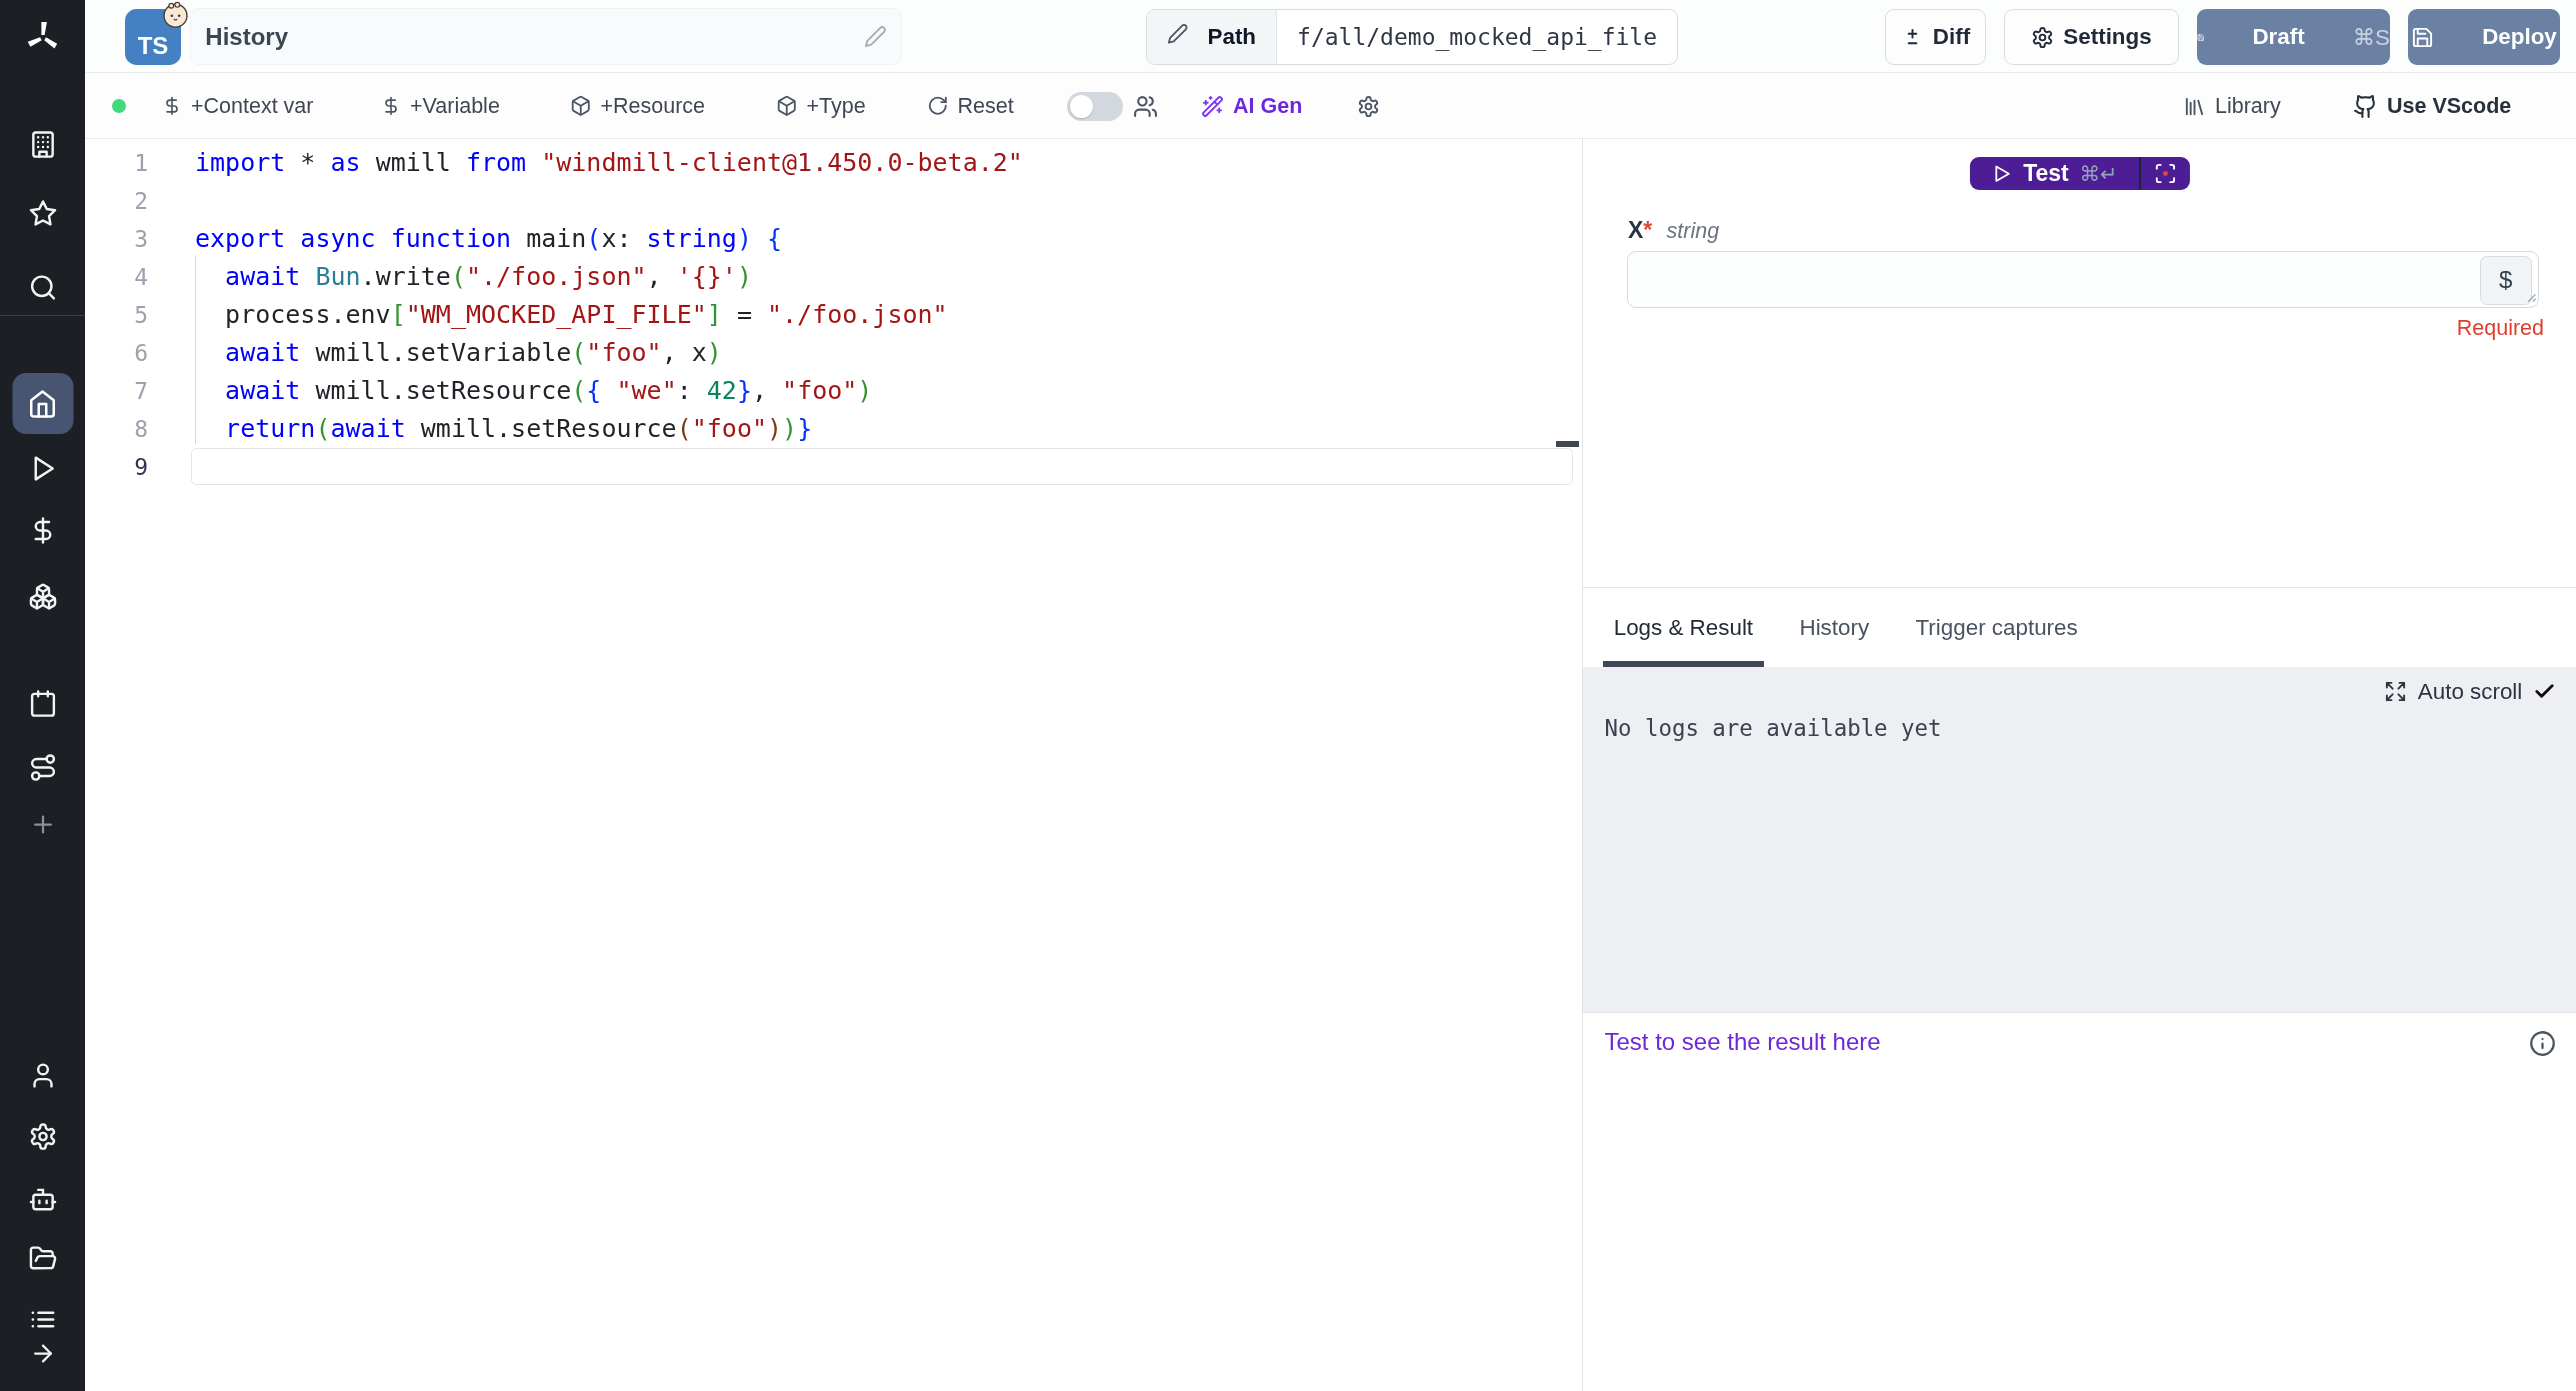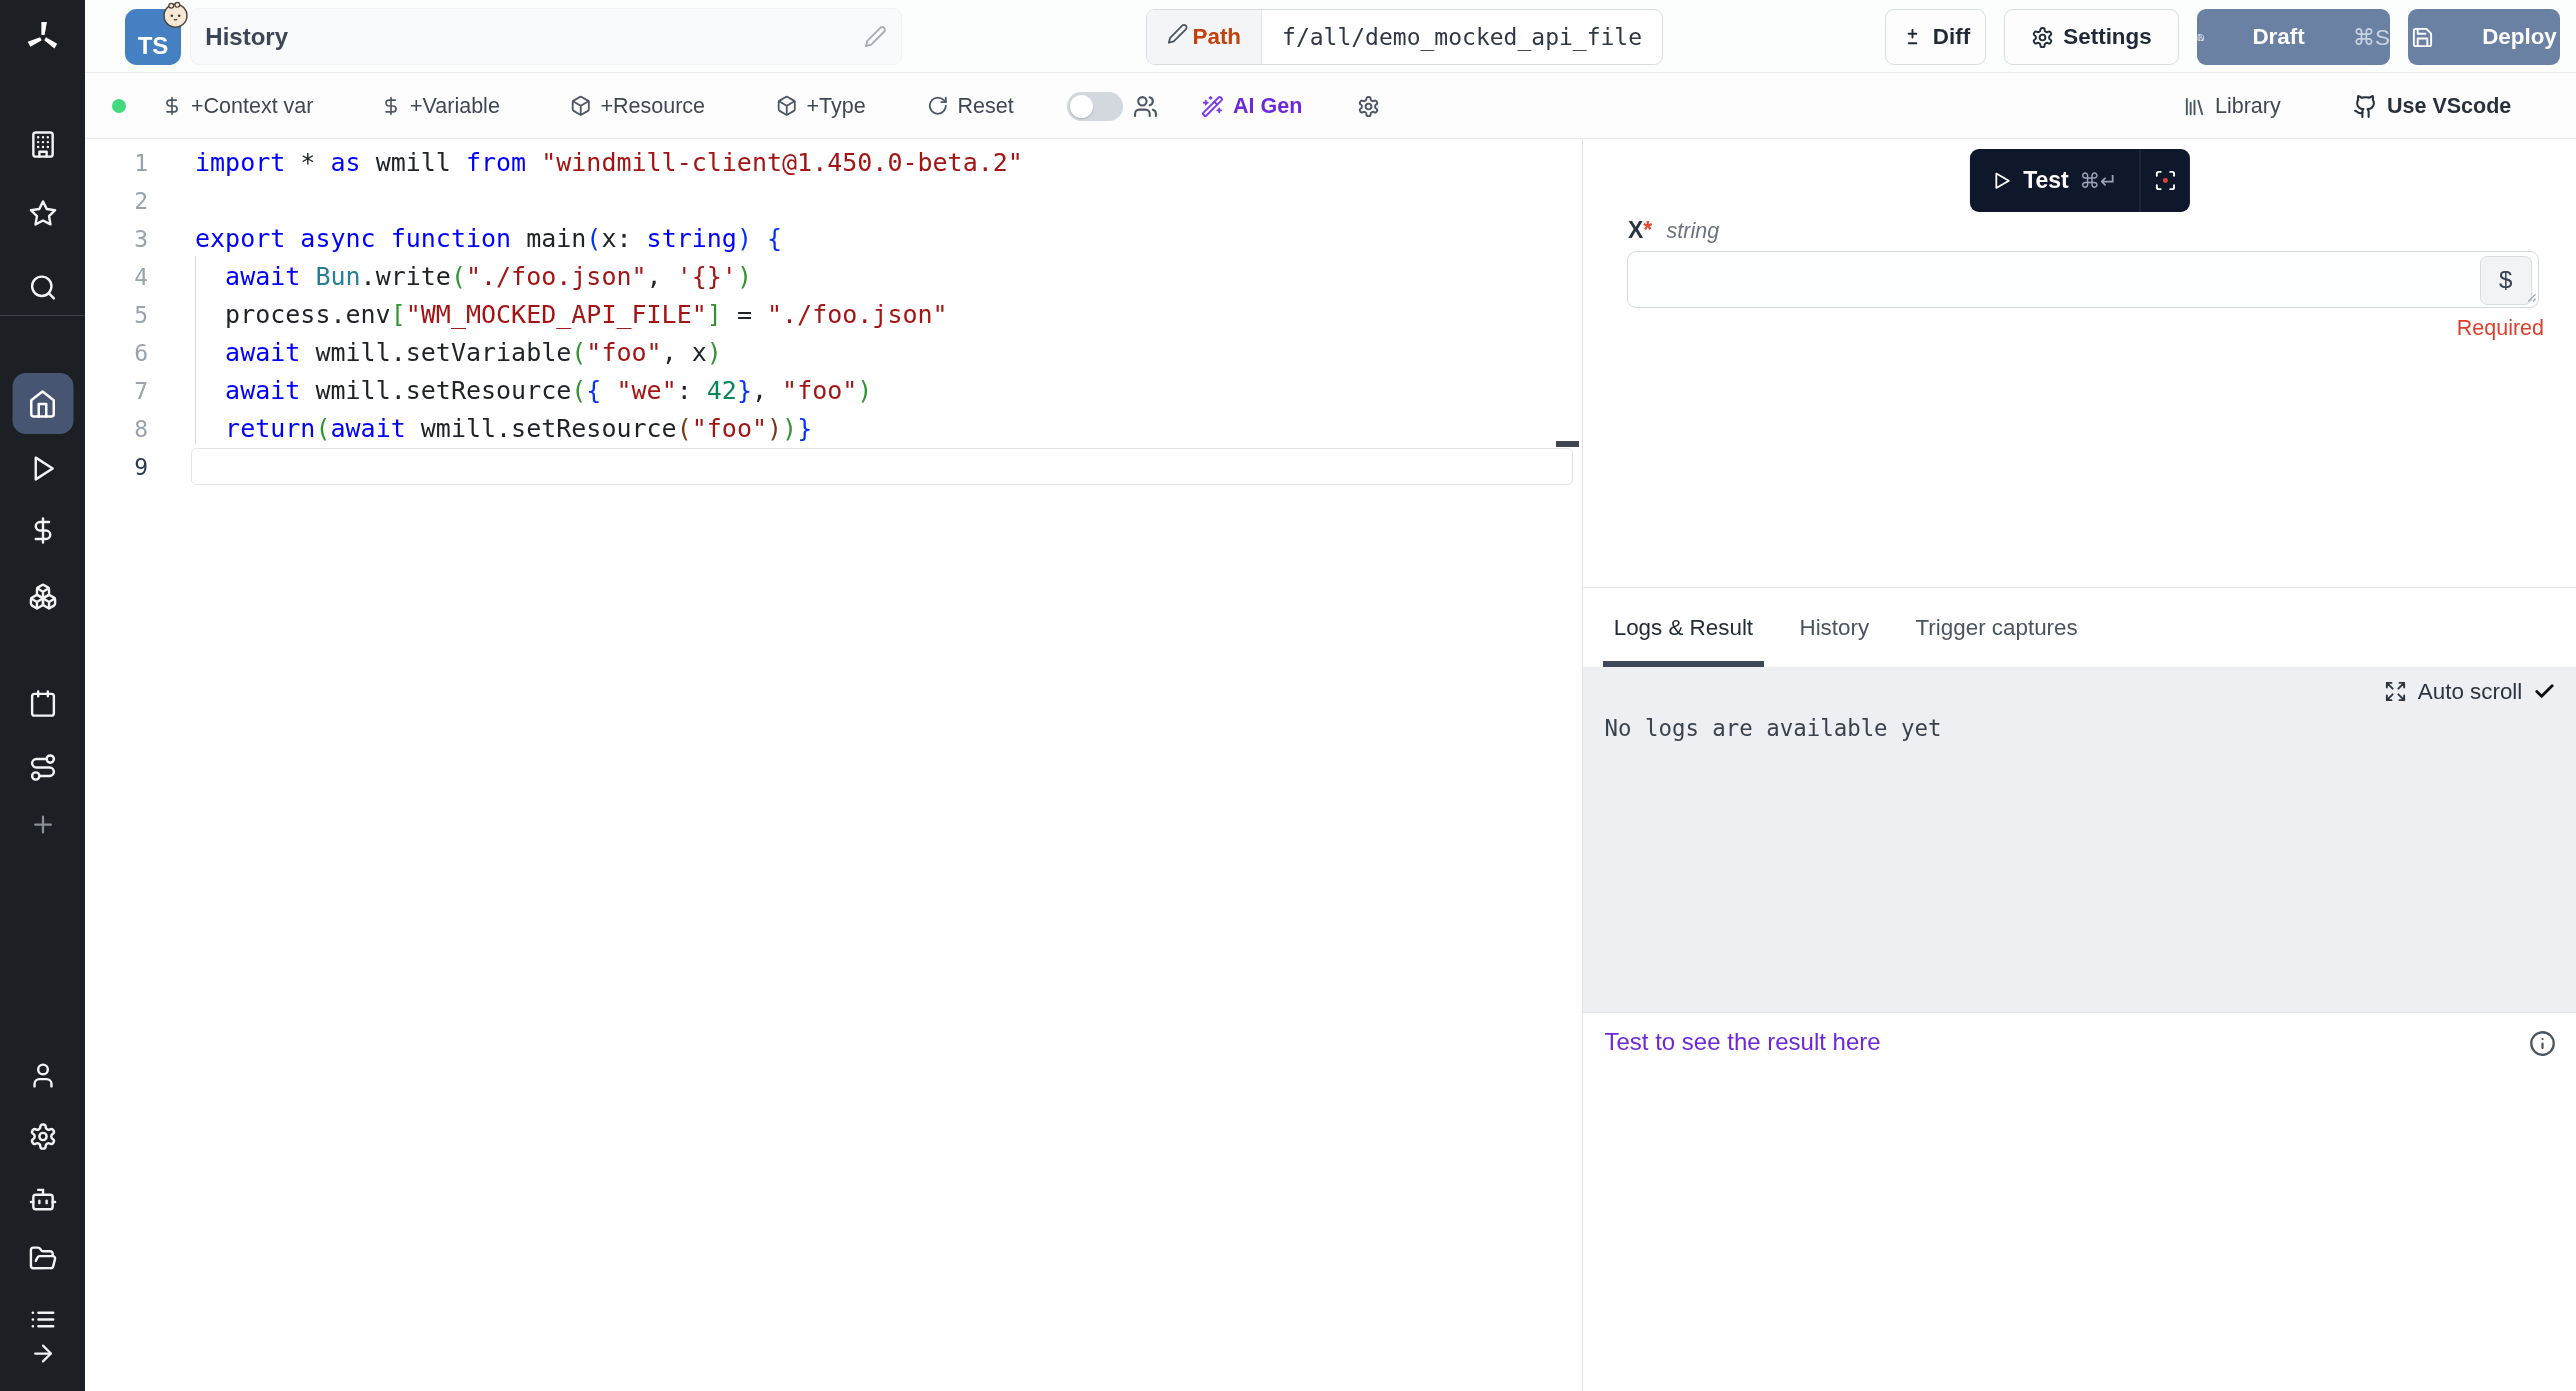--- a/index.html
+++ b/index.html
@@ -14,21 +14,21 @@
   .sb-active { width:61px; height:61px; background:#475572; border-radius:13.4px; }
 
   
   .topbar { position:absolute; left:85px; top:0; right:0; height:73px; background:#fcfdfd; border-bottom:0.9px solid #e9ebee; z-index:10; }
   .ts-icon { position:absolute; left:40px; top:9px; width:56px; height:56px; background:#4580c2; border-radius:11.6px; color:#fff; font-weight:bold; font-size:24px; display:flex; align-items:flex-end; justify-content:center; padding-bottom:5.4px; }
   .ts-badge { position:absolute; right:-9px; top:-9px; width:29px; height:29px; }
   .title-field { position:absolute; left:105px; top:8px; width:712px; height:57px; background:#f8fafb; border:0.9px solid #f0f2f4; border-radius:9px; }
   .title-field .t { position:absolute; left:14.3px; top:0; line-height:56px; font-size:24px; font-weight:600; color:#3d4654; }
   .title-field .pen { position:absolute; right:14.3px; top:16px; color:#a6adb8; }
   .path-pill { position:absolute; left:1061px; top:9px; height:56px; border:0.9px solid #d8dce1; border-radius:9px; display:flex; overflow:hidden; background:#fff; }
-  .path-pill .seg1 { background:#f3f5f7; display:flex; align-items:center; gap:4px; padding:0 20px; color:#c2410c; font-size:22.4px; font-weight:600; border-right:0.9px solid #e4e7ea;justify-content:center; }
+  .path-pill .seg1 { background:#f3f5f7; display:flex; align-items:center; gap:19px; padding:0 20px; color:#0f172a; font-size:22.4px; font-weight:600; border-right:0.9px solid #e4e7ea;justify-content:center; }
   .path-pill .seg2 { display:flex; align-items:center; padding:0 20px; font-family:"DejaVu Sans Mono", monospace; font-size:23px; color:#2f3744; }
   .tb-btn { position:absolute; top:9px; height:56px; border-radius:9px; display:flex; align-items:center; justify-content:center; gap:9px; font-size:22.4px; font-weight:600; cursor:pointer; }
   .tb-btn.light { background:#fdfdfe; border:0.9px solid #d9dde2; color:#1f2937; }
   .tb-btn.blue  { background:#6b81a4; color:#fff; border:none;gap:48px; }
   .tb-btn.blue .sc { color:#c9d3e2; font-weight:500; }
 
   
   .toolbar { position:absolute; left:85px; top:73px; right:0; height:66px; background:#fdfdfe; border-bottom:0.9px solid #e9ebee; z-index:9; }
   .tool { position:absolute; top:0; height:66px; display:flex; align-items:center; gap:9px; font-size:21.5px; font-weight:500; color:#3f4754; cursor:pointer; }
   .tool svg { color:#4b5563; }
@@ -49,21 +49,21 @@
   .cl.cur::after { content:""; position:absolute; left:106px; right:9px; top:0.9px; bottom:0.9px; border:1.8px solid #e4e4e4; border-radius:5.4px; pointer-events:none; }
   .tok-kw{color:#0000ff} .tok-pl{color:#1f2328} .tok-str{color:#a31515} .tok-num{color:#098658}
   .tok-tp{color:#267f99} .tok-b1{color:#0431fa} .tok-b2{color:#319331} .tok-b3{color:#7b3814}
   .indent-guide { position:absolute; left:110px; top:116px; width:0.9px; height:188px; background:#d9d9d9; }
   .ruler-mark { position:absolute; left:1471px; top:301px; width:23px; height:6.3px; background:#40454f; }
 
   .vsplit { position:absolute; left:1582px; top:73px; width:0.9px; height:1318px; background:#dfe3e8; z-index:8; }
 
   
   .rightpanel { position:absolute; left:1583px; top:140px; width:993px; height:1252px; background:#fff; }
-  .test-cluster { position:absolute; left:50%; transform:translateX(-50%); top:9px; height:63px; display:flex; background:#0f172a; border-radius:9px; overflow:hidden; }
+  .test-cluster { position:absolute; left:50%; transform:translateX(-50%); top:17px; height:33px; display:flex; background:#4c1d95; border-radius:9px; overflow:hidden; }
   .test-main { display:flex; align-items:center; gap:10.7px; padding:0 21.5px; color:#fff; font-size:23px; font-weight:700; }
   .test-main .sc { color:#97a2b8; font-weight:500; font-size:20.6px; }
   .test-sep { width:1.8px; background:#1d2635; }
   .test-capture { width:49px; display:flex; align-items:center; justify-content:center; color:#fff; }
   .arg-label { position:absolute; left:45px; top:77px; font-size:23px; display:flex; align-items:baseline; }
   .arg-label .nm { font-weight:800; color:#2b3442; }
   .arg-label .req { color:#e0472f; font-weight:800; }
   .arg-label .ty { margin-left:14.3px; font-style:italic; font-size:21.5px; color:#6b7280; }
   .arg-input { position:absolute; left:44px; top:111px; width:912px; height:57px; background:#fdfefe; border:0.9px solid #d6dade; border-radius:9px; }
   .dollar-btn { position:absolute; right:6.3px; top:3.6px; width:52px; height:49px; background:#f1f3f5; border:0.9px solid #d7dbdf; border-radius:7.2px; display:flex; align-items:center; justify-content:center; font-size:24px; color:#374151; cursor:pointer; }

